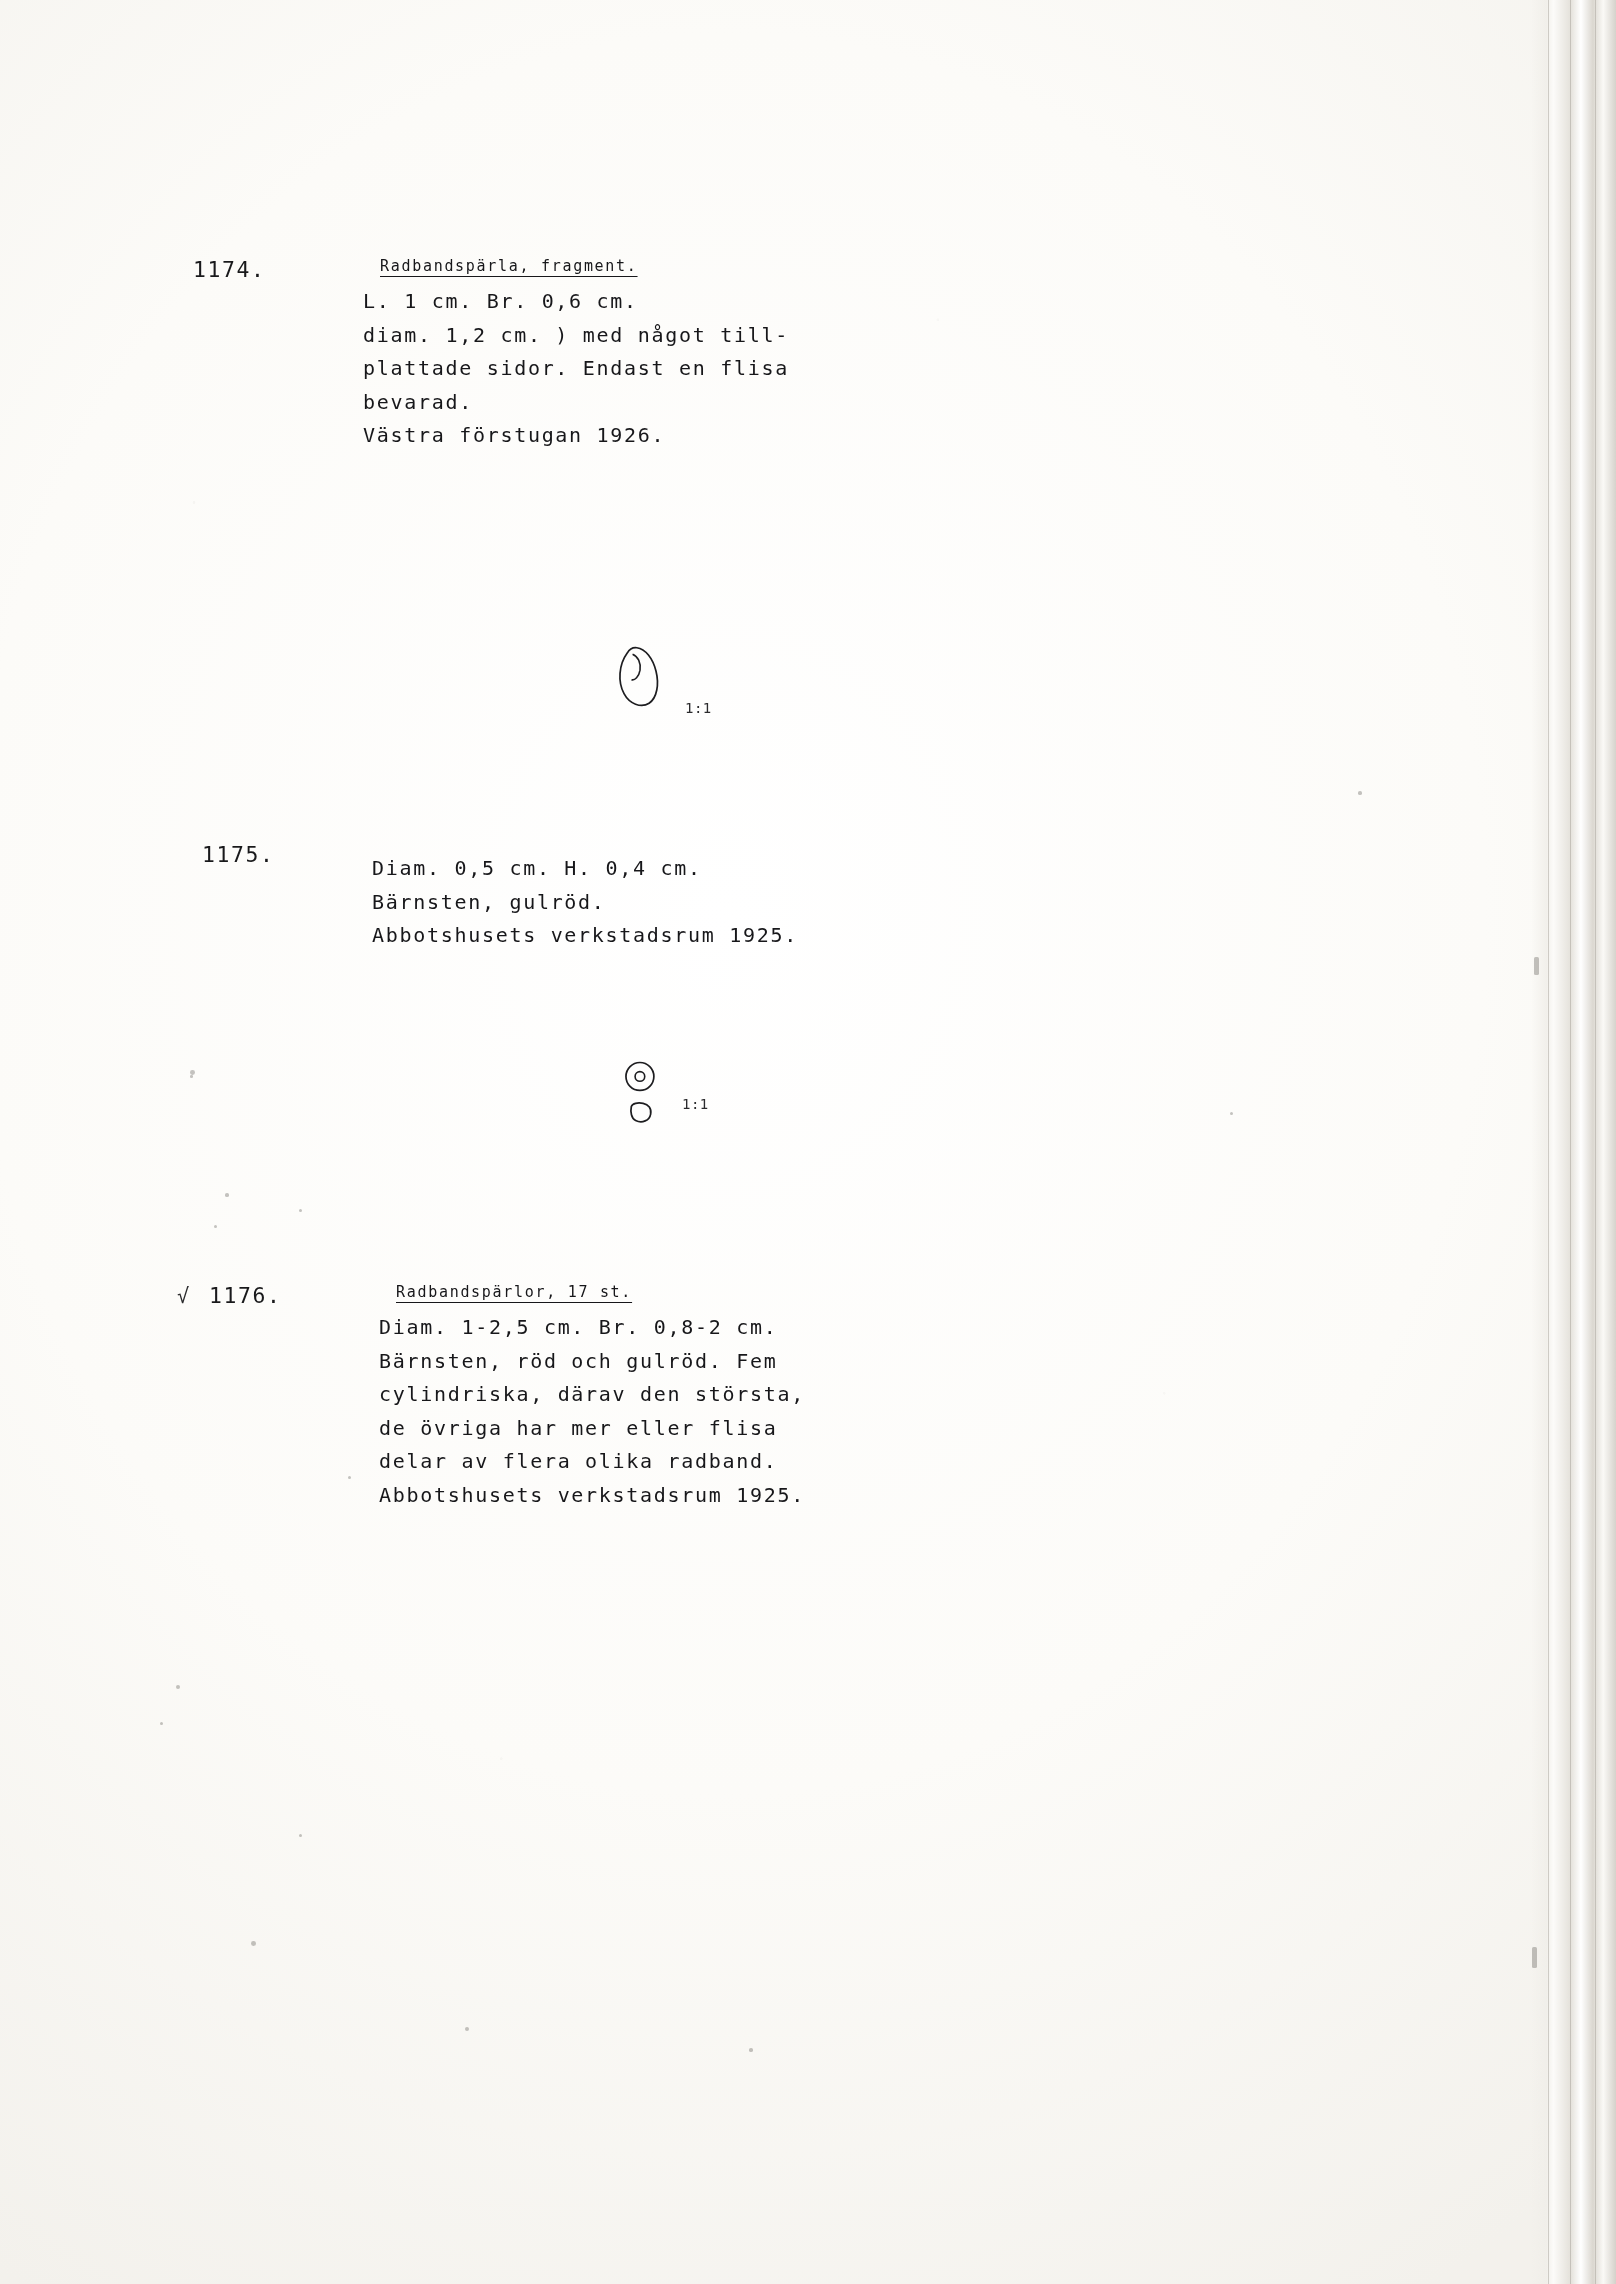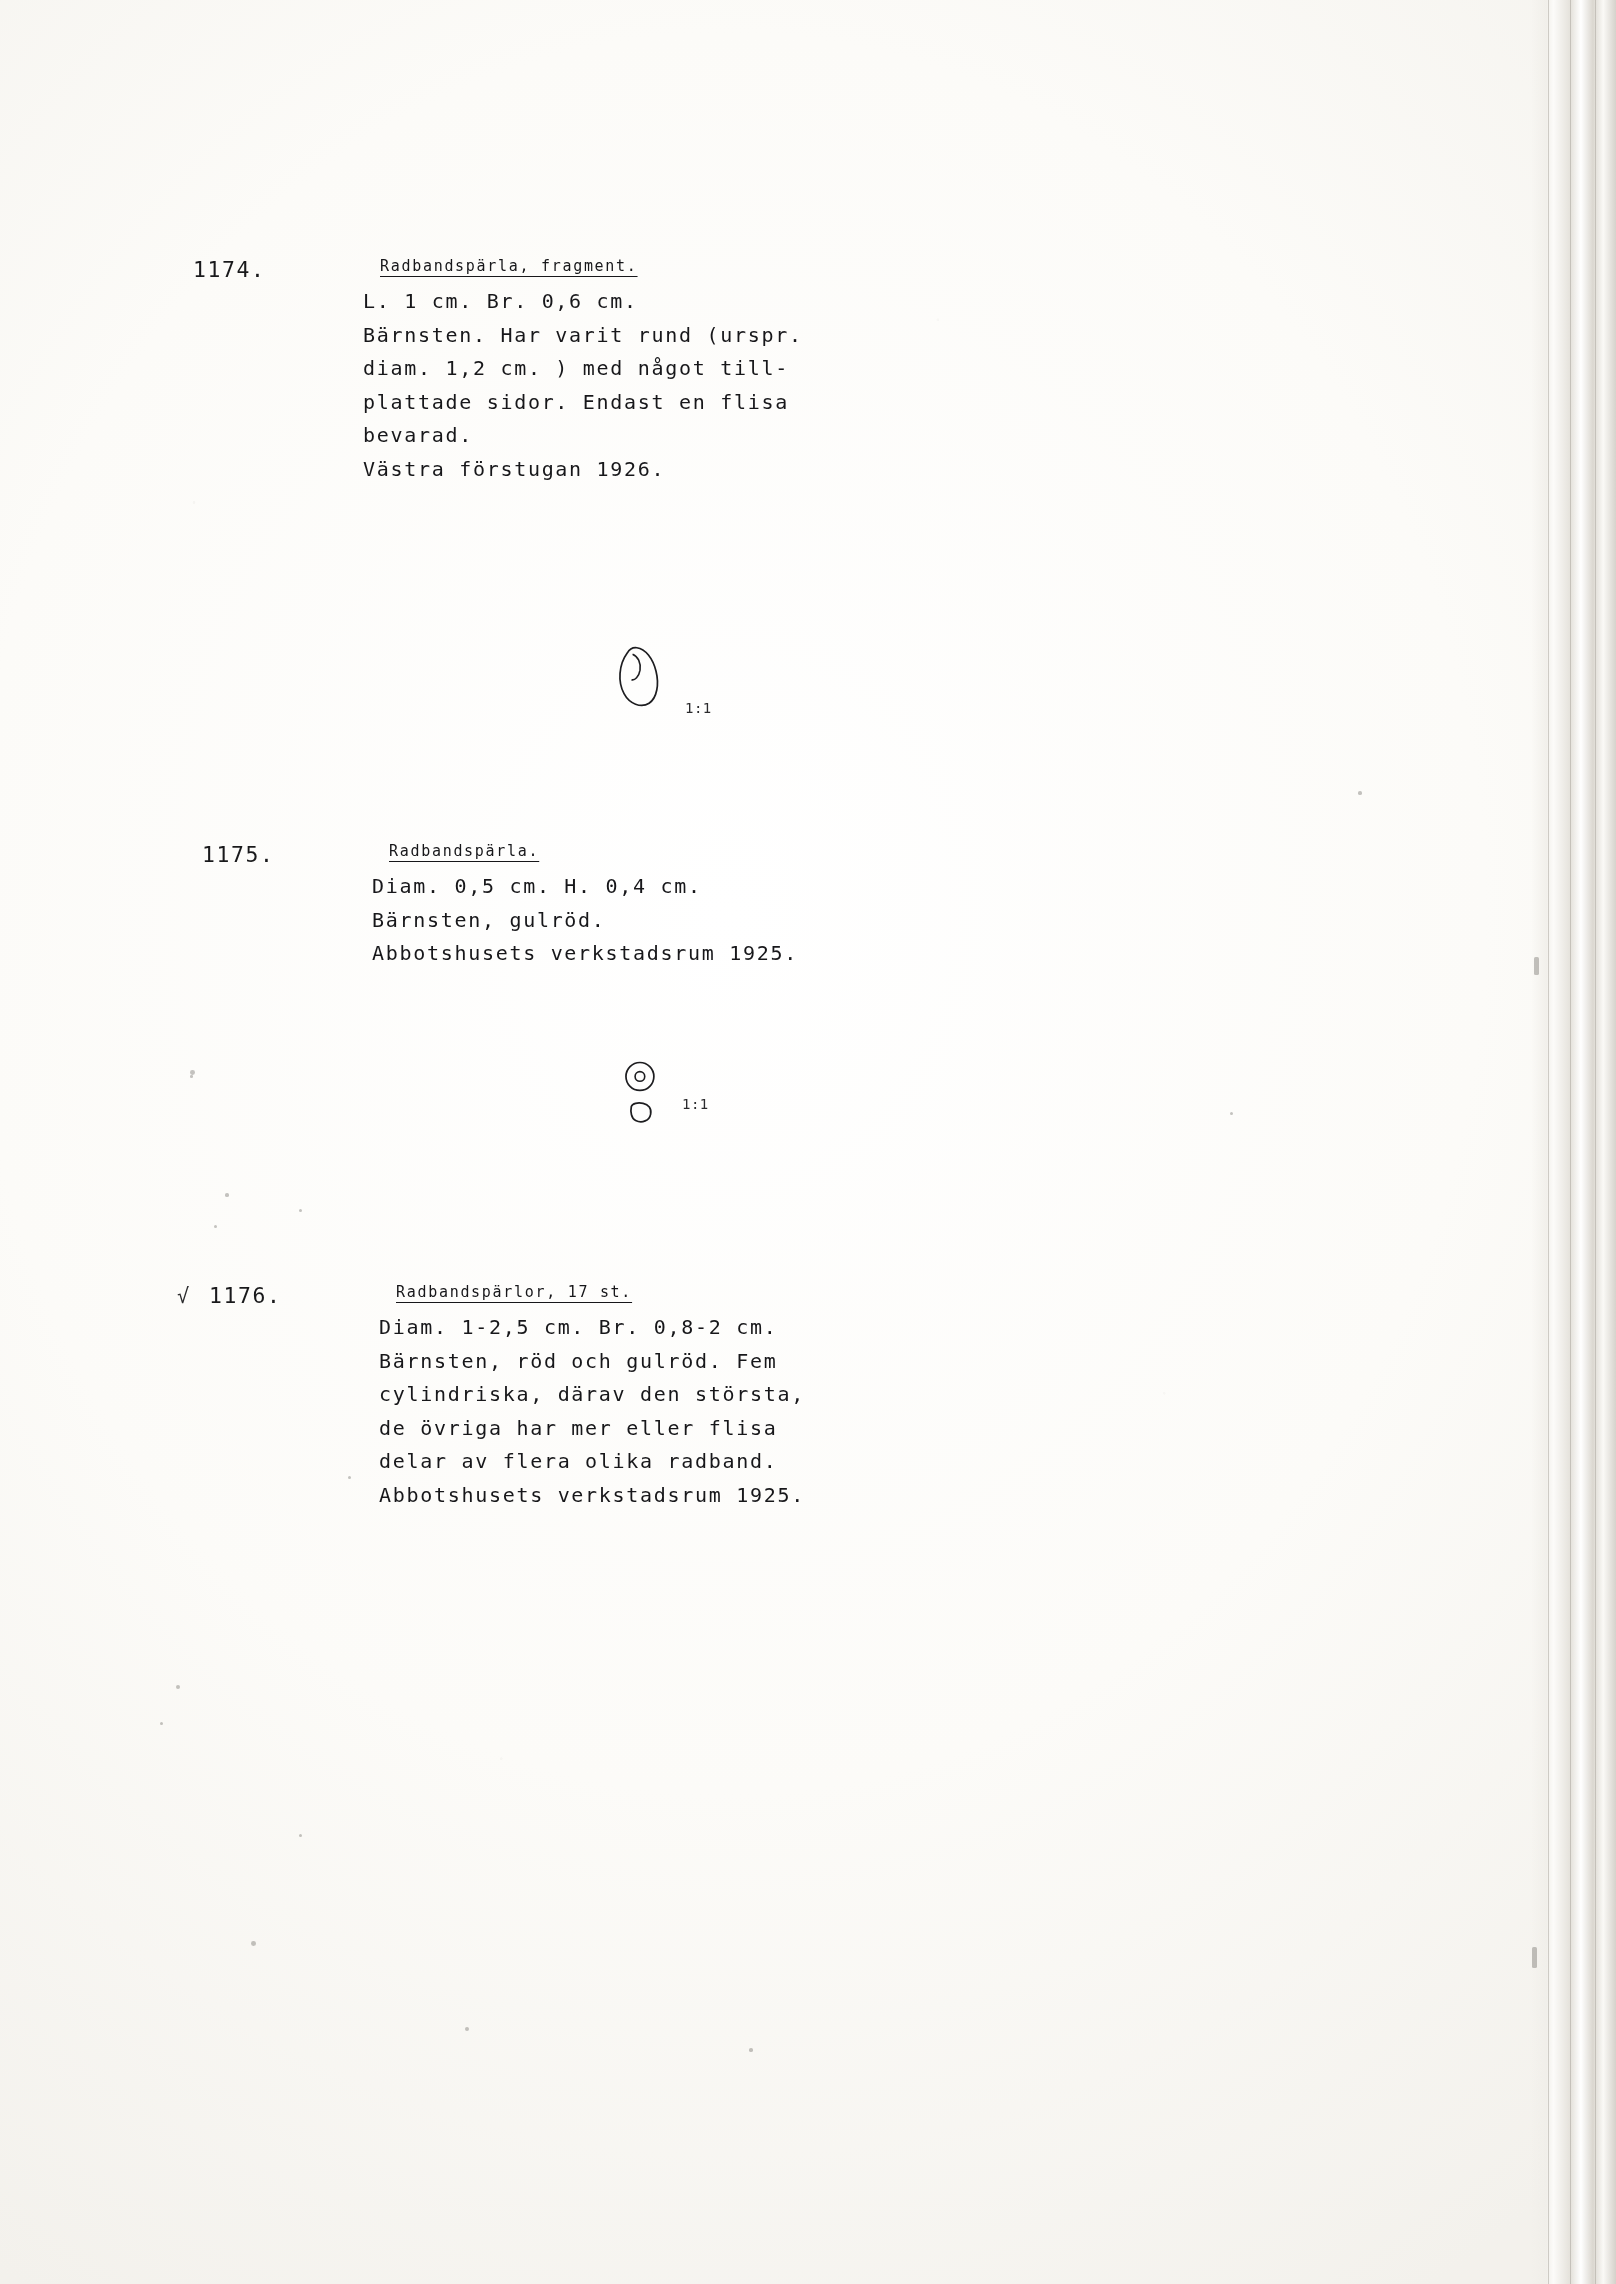--- a/index.html
+++ b/index.html
@@ -139,42 +139,38 @@
 
   <div class="content">
 
     <div class="entry" style="left:193px; top:257px;">
       <div class="entry-number">1174.</div>
       <div class="entry-body">
         <div>
           <span class="entry-title">Radbandspärla, fragment.</span>
         </div>
         <div class="entry-line first-after-title indent-left">L. 1 cm. Br. 0,6 cm.</div>
-        <div class="entry-line indent-left">Bärnsten. Har varit rund (urspr.</div>
         <div class="entry-line indent-left">diam. 1,2 cm. ) med något till-</div>
         <div class="entry-line indent-left">plattade sidor. Endast en flisa</div>
         <div class="entry-line indent-left">bevarad.</div>
         <div class="entry-line indent-left">Västra förstugan 1926.</div>
       </div>
     </div>
 
     <div class="sketch" style="left:594px; top:620px; width:107px; height:112px;">
       <svg width="107" height="112" viewBox="0 0 200 210">
         <path d="M62,62 C46,84 44,116 56,138 C66,157 88,166 103,156 C118,146 122,120 116,96 C110,72 96,54 80,52 C72,51 66,55 62,62 Z" fill="none" stroke="#1d1d20" stroke-width="3.2"></path>
         <path d="M72,64 C82,68 88,80 86,94 C84,106 76,114 70,112" fill="none" stroke="#1d1d20" stroke-width="3"></path>
       </svg>
       <span class="sketch-label" style="left:91px; top:80px;">1:1</span>
     </div>
 
     <div class="entry" style="left:202px; top:842px;">
       <div class="entry-number">1175.</div>
       <div class="entry-body">
-        <div>
-          <span class="entry-title">Radbandspärla.</span>
-        </div>
         <div class="entry-line first-after-title indent-left">Diam. 0,5 cm. H. 0,4 cm.</div>
         <div class="entry-line indent-left">Bärnsten, gulröd.</div>
         <div class="entry-line indent-left">Abbotshusets verkstadsrum 1925.</div>
       </div>
     </div>
 
     <div class="sketch" style="left:612px; top:1056px; width:102px; height:86px;">
       <svg width="102" height="86" viewBox="0 0 190 160">
         <circle cx="52" cy="38" r="26" fill="none" stroke="#1d1d20" stroke-width="3.2"></circle>
         <circle cx="52" cy="38" r="9" fill="none" stroke="#1d1d20" stroke-width="3"></circle>

